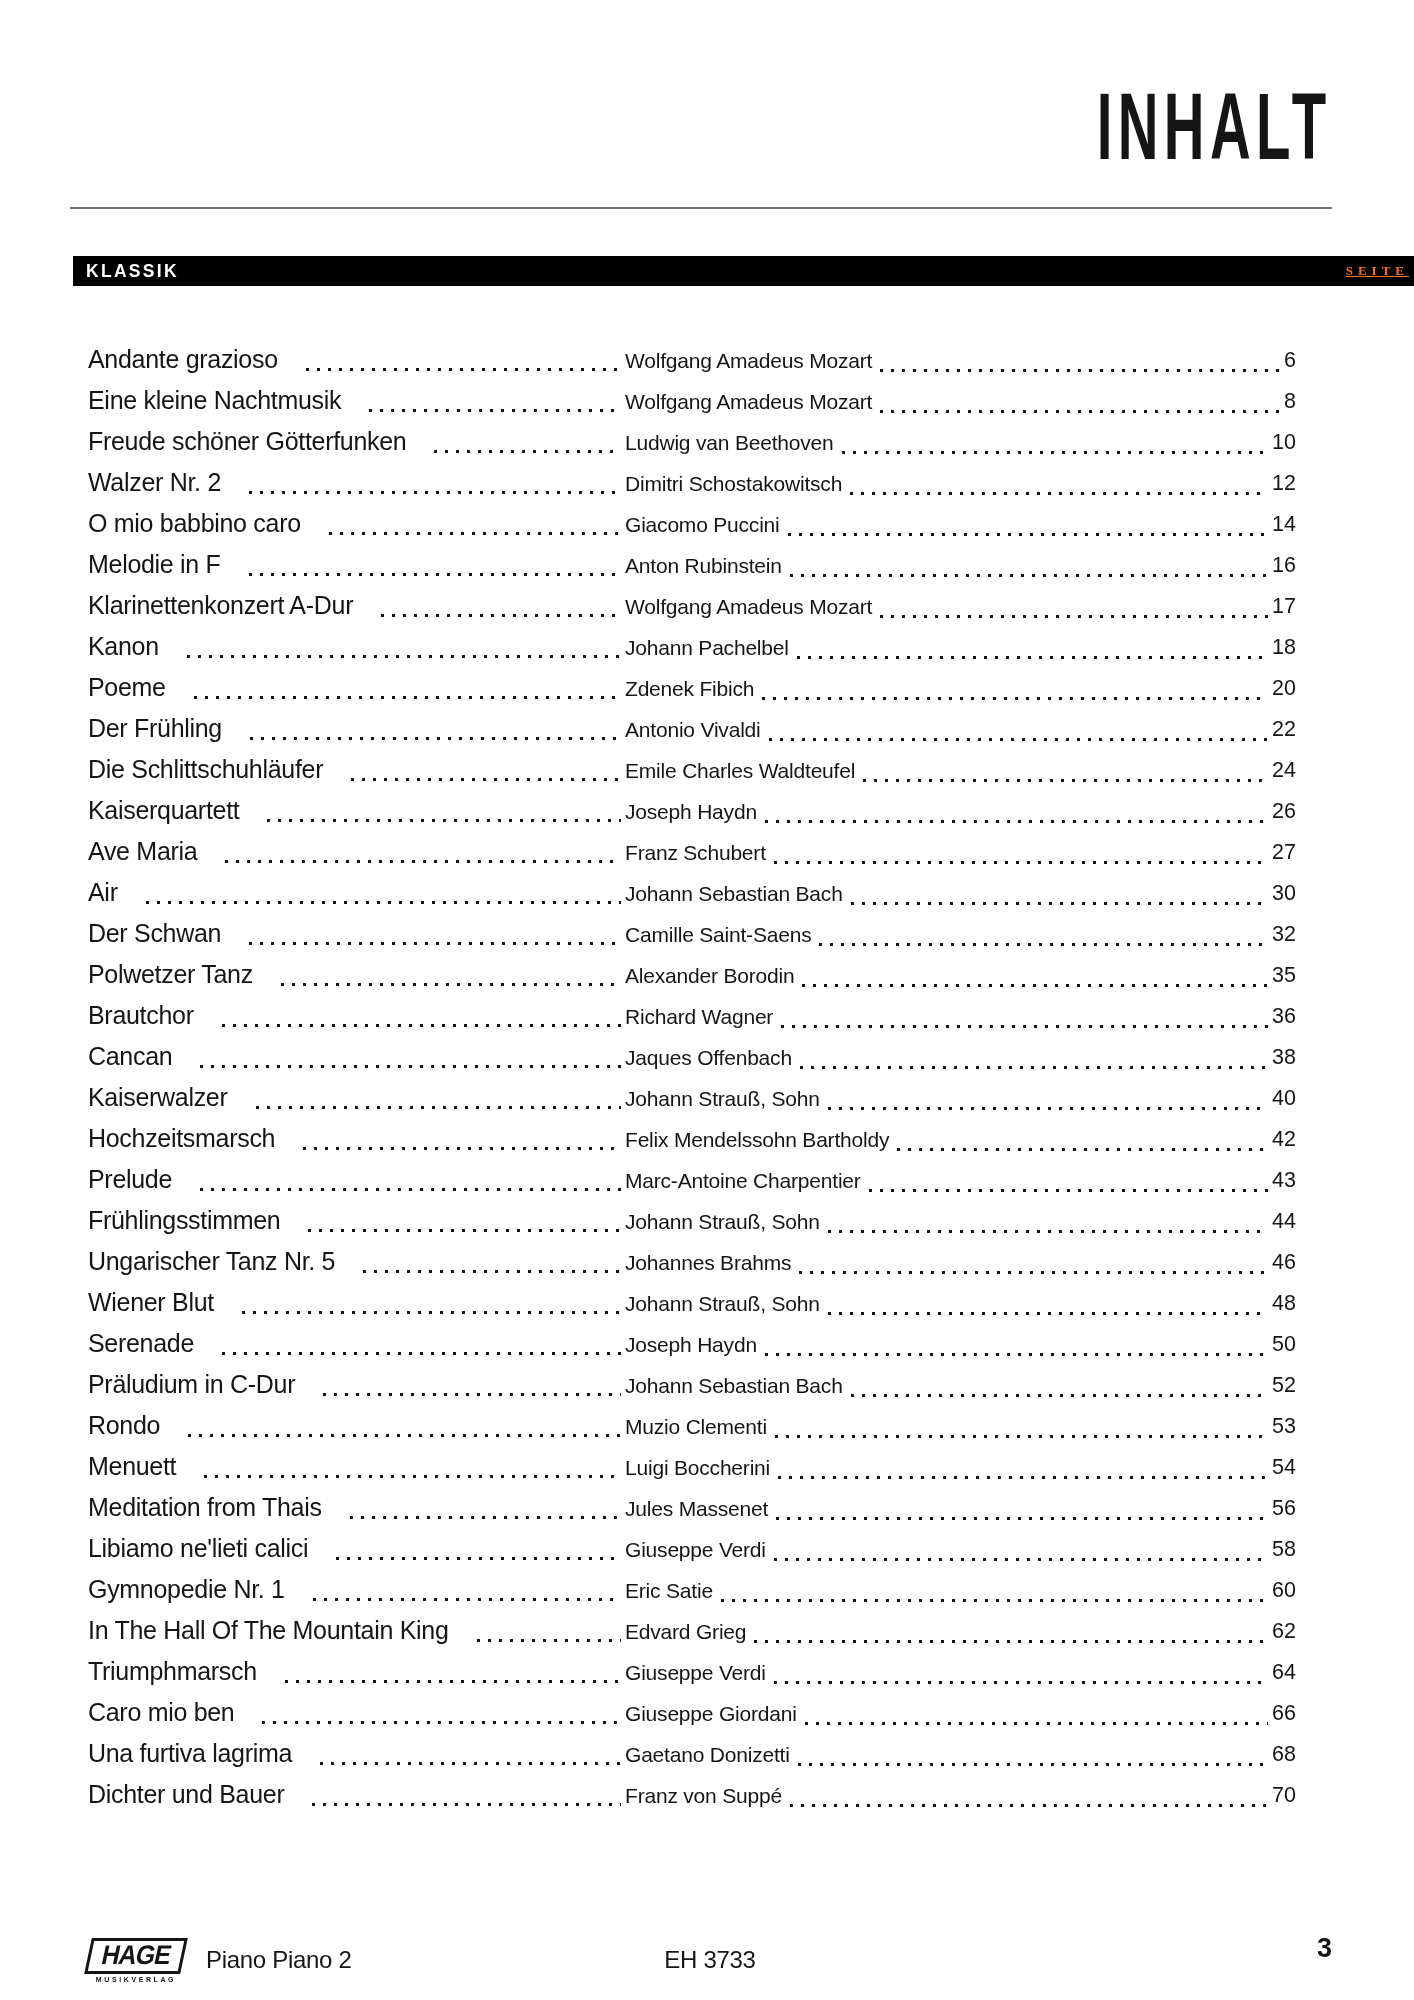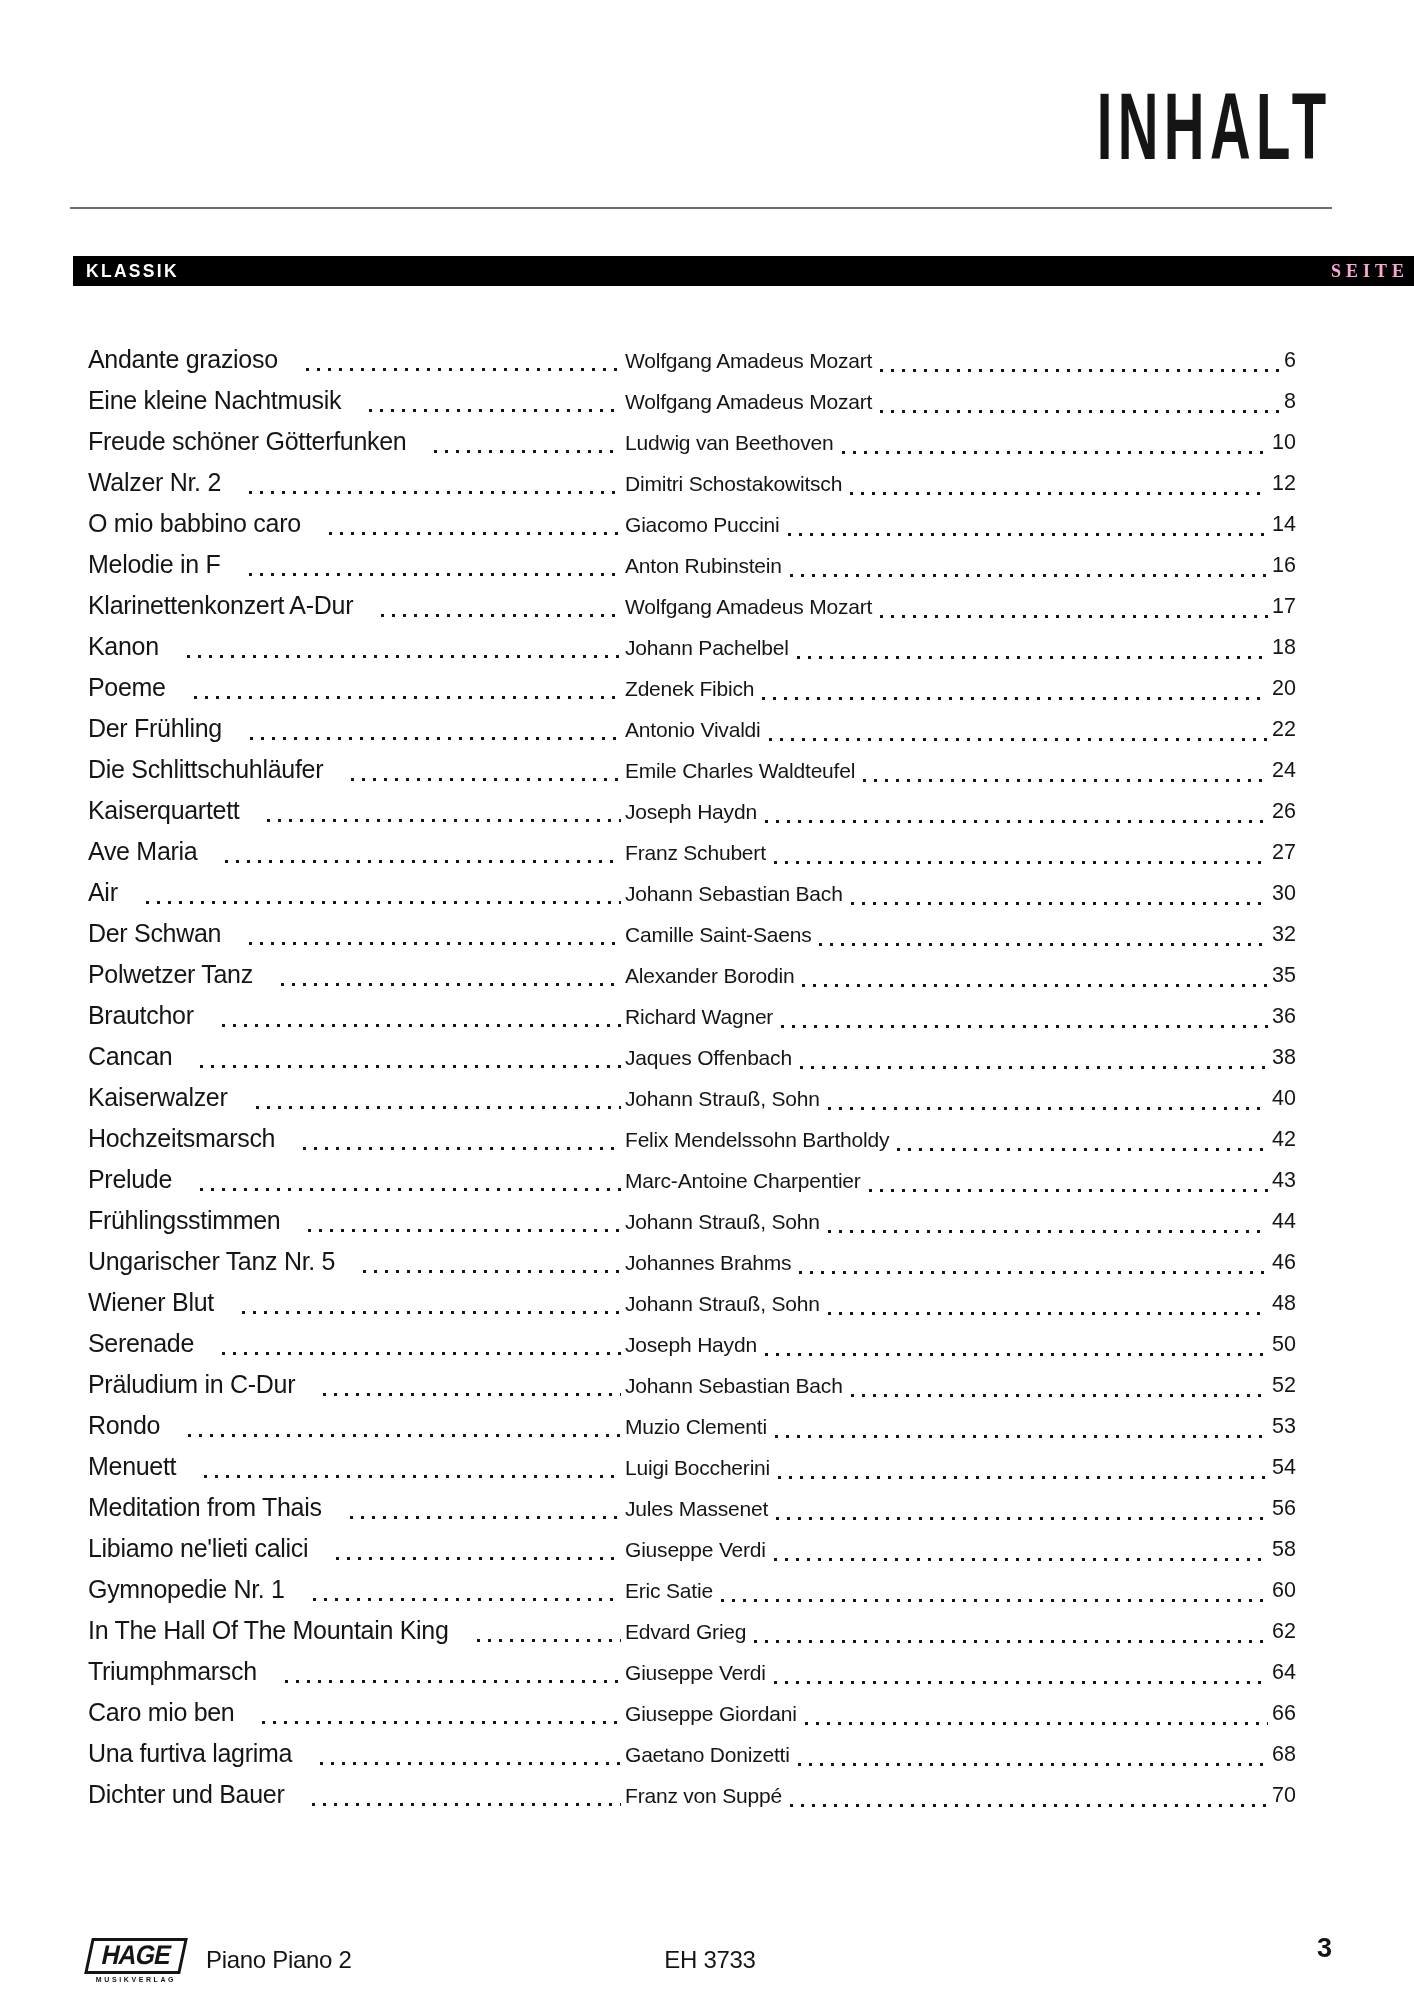--- a/index.html
+++ b/index.html
@@ -47,26 +47,27 @@
   }
   .bar .category {
     color:#ffffff;
     font-size:19px;
     font-weight:700;
     letter-spacing:2.5px;
     transform:scaleX(0.92);
     transform-origin:left center;
   }
   .bar .seite {
-    color:#f9a8d4;
+    color:#f97316;
     font-family:"Liberation Serif", serif;
-    font-size:18px;
+    font-size:13px;
     font-weight:700;
     letter-spacing:5px;
     margin-right:-5px;
+    text-decoration:underline;
   }
 
   
   .list {
     position:absolute;
     top:339px; left:88px;
     width:1208px;
   }
   .row {
     display:flex;

